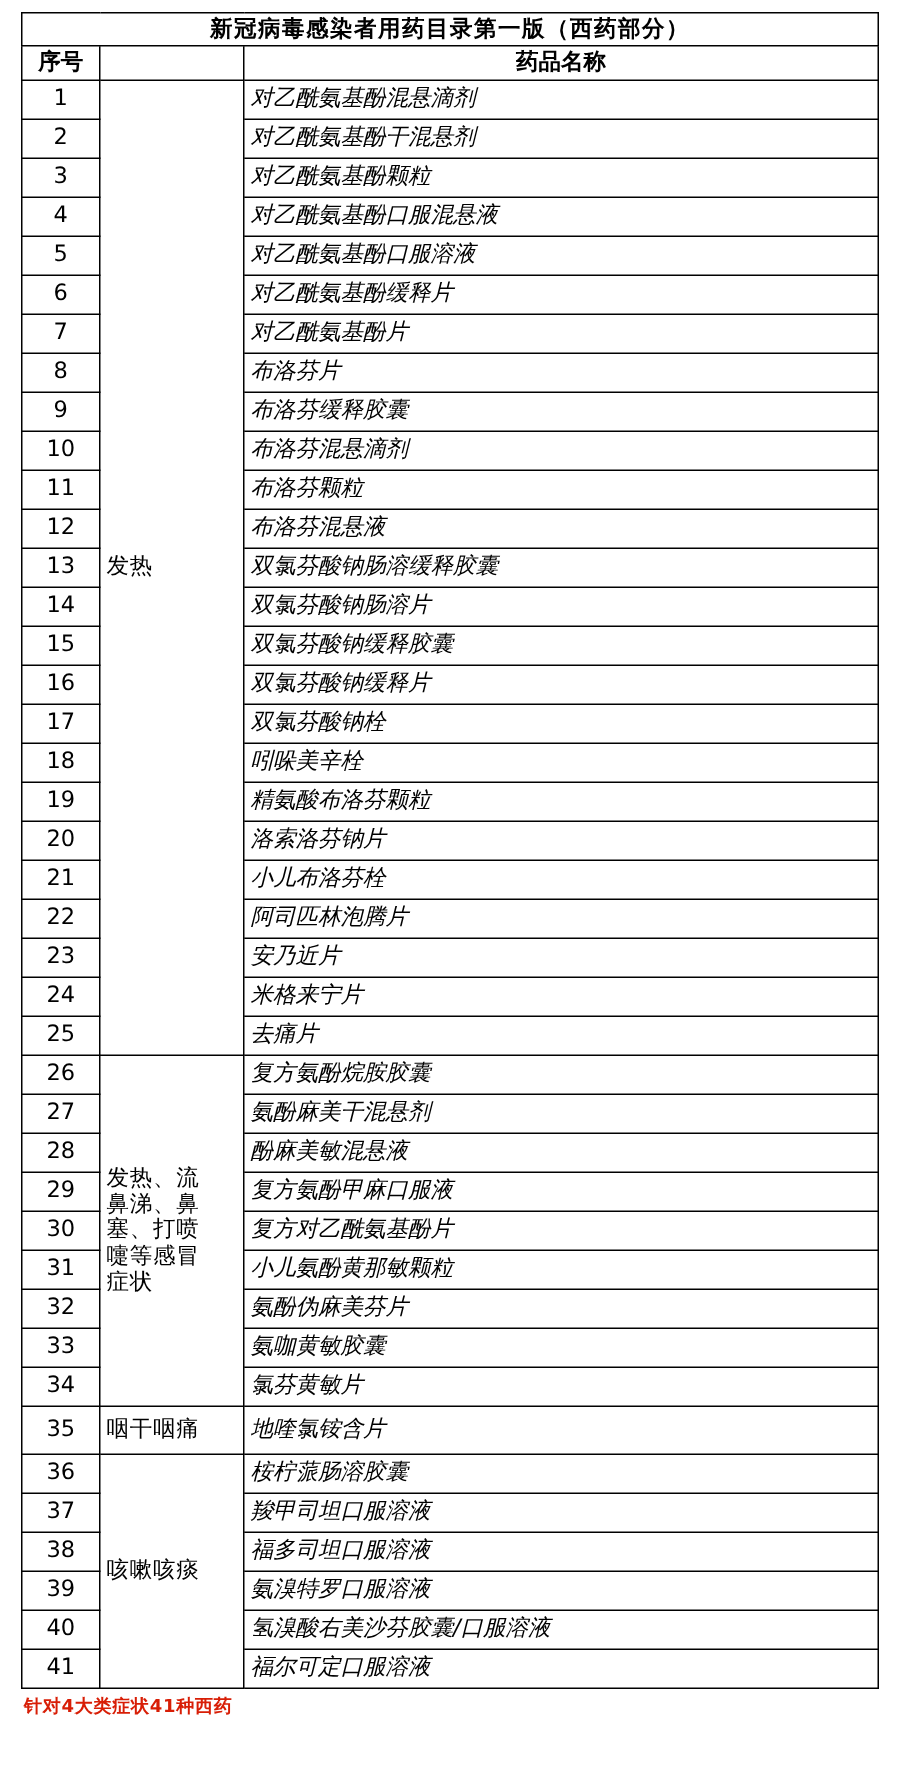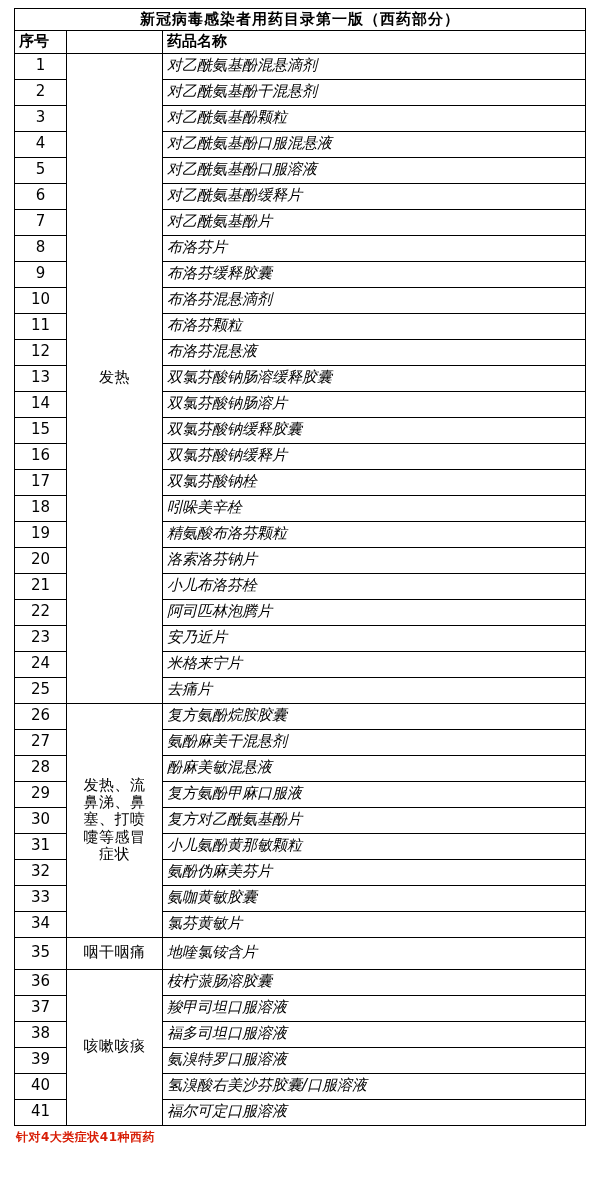--- a/index.html
+++ b/index.html
@@ -35,38 +35,39 @@
     font-family: "DejaVu Sans", "Liberation Sans", sans-serif;
   }
   .title-cell {
     text-align: center;
     font-weight: bold;
     font-size: 17px;
     letter-spacing: 1px;
     padding: 4px 0 5px 0;
   }
   .hdr-no {
-    text-align: left;
+    text-align: center;
     font-weight: bold;
     font-size: 15px;
     padding: 3px 0;
   }
   .hdr-blank {
     background: #ffffff;
   }
   .hdr-name {
+    text-align: center;
     font-weight: bold;
     font-size: 16px;
     padding: 3px 0;
   }
   .col-no { width: 52px; text-align: center; }
   .col-cat { width: 96px; text-align: center; }
   .col-name { width: auto; text-align: left; padding-left: 6px; font-style: italic; }
   .cat-cell {
-    text-align: center;
+    text-align: left;
     font-size: 15px;
     line-height: 1.35;
     letter-spacing: 0.5px;
   }
   .row-h td { height: 21px; }
   .row-tall td { height: 27px; }
   .footnote {
     color: #d81e06;
     font-weight: bold;
     font-size: 12px;

